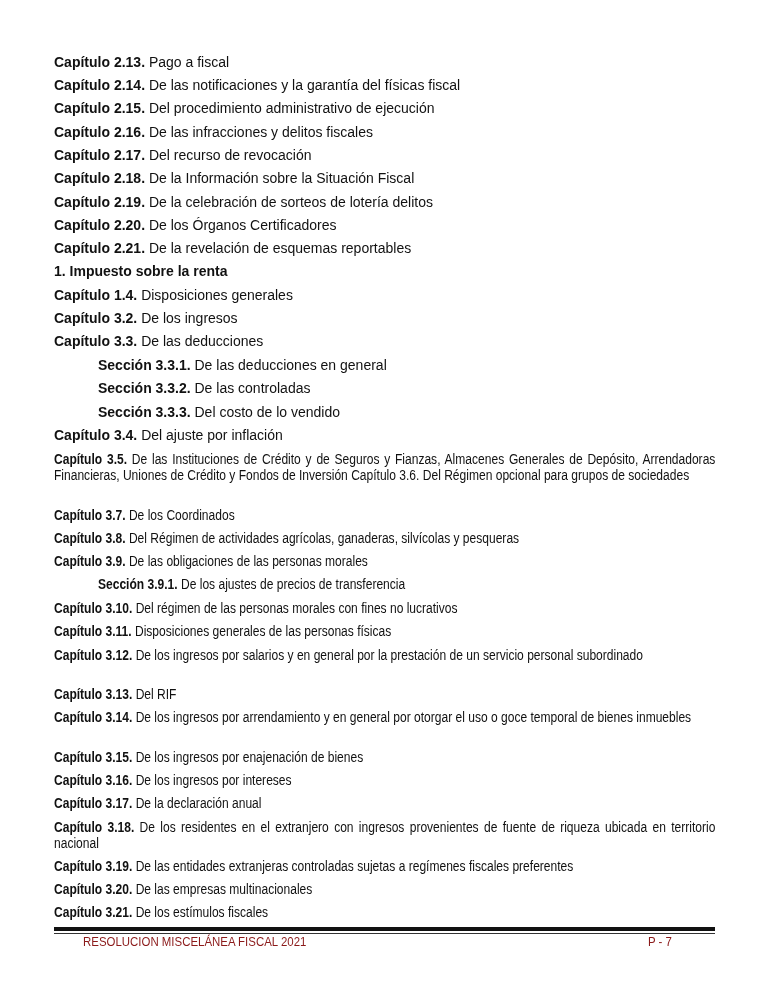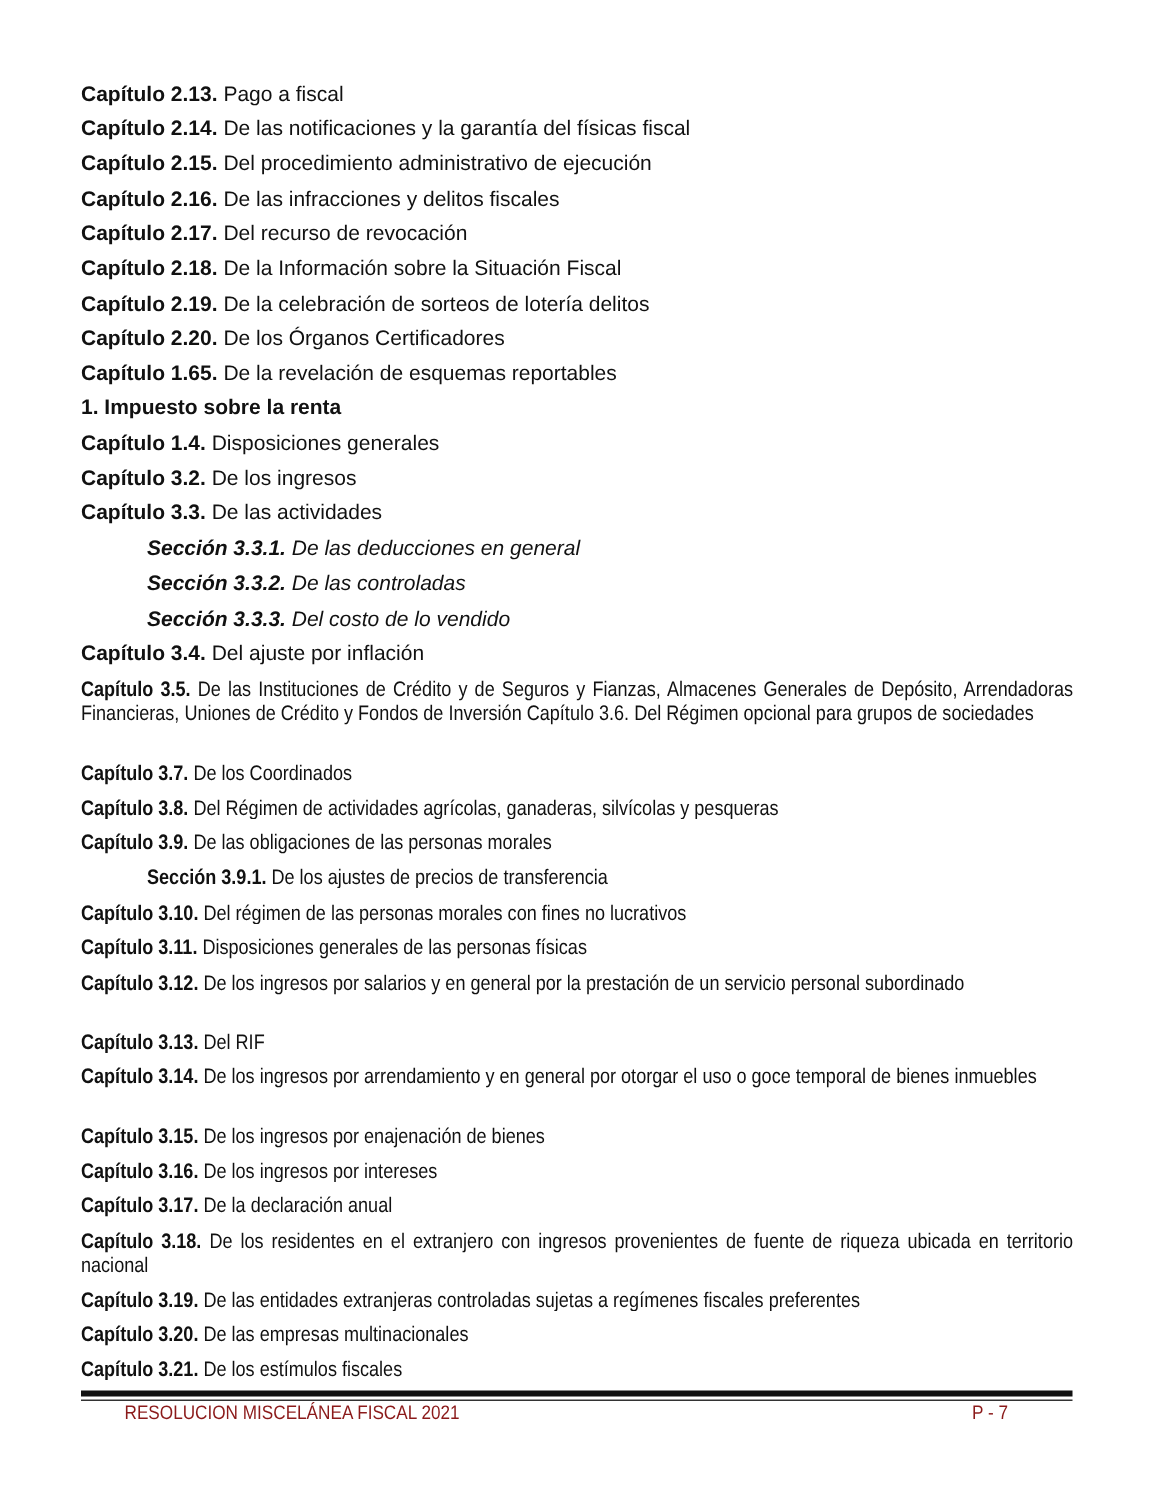--- a/index.html
+++ b/index.html
@@ -1,20 +1,20 @@
 <!DOCTYPE html>
 <html><head>
 <meta charset="utf-8">
 <style>
   html, body { margin: 0; padding: 0; background: #ffffff; }
   body { width: 768px; height: 994px; position: relative; overflow: hidden; color: #111; }
   .page { position: absolute; left: 54px; top: 0; width: 661px; }
   .entry { position: absolute; left: 0; width: 661px; font-family: "Liberation Sans", sans-serif; font-size: 14px; line-height: 16px; white-space: nowrap; }
   .entry b { font-weight: bold; }
-  .entry.indent { left: 44px; font-style: italic; }
+  .entry.indent { left: 44px; }
   .entry.wrap { white-space: normal; text-align: justify; }
   .cond-scale { transform: scaleX(0.86); transform-origin: left top; width: 768px; }
   .cond-scale.wrap { width: 769px; }
   .rule-thick { position: absolute; left: 54px; top: 927px; width: 661px; height: 4px; background: #111; }
   .rule-thin { position: absolute; left: 54px; top: 933px; width: 661px; height: 1px; background: #333; }
   .footer-left, .footer-right { position: absolute; top: 934px; font-family: "Liberation Sans", sans-serif; font-size: 13px; color: #8b1a1a; transform: scaleX(0.88); transform-origin: left top; white-space: nowrap; }
   .footer-left { left: 83px; }
   .footer-right { left: 648px; }
 </style>
 </head>
@@ -22,25 +22,25 @@
 
 <div class="page">
   <div class="entry" style="top:54px"><b>Capítulo 2.13.</b> <span>Pago a fiscal</span></div>
   <div class="entry" style="top:77px"><b>Capítulo 2.14.</b> <span>De las notificaciones y la garantía del físicas fiscal</span></div>
   <div class="entry" style="top:100px"><b>Capítulo 2.15.</b> <span>Del procedimiento administrativo de ejecución</span></div>
   <div class="entry" style="top:124px"><b>Capítulo 2.16.</b> <span>De las infracciones y delitos fiscales</span></div>
   <div class="entry" style="top:147px"><b>Capítulo 2.17.</b> <span>Del recurso de revocación</span></div>
   <div class="entry" style="top:170px"><b>Capítulo 2.18.</b> <span>De la Información sobre la Situación Fiscal</span></div>
   <div class="entry" style="top:194px"><b>Capítulo 2.19.</b> <span>De la celebración de sorteos de lotería delitos</span></div>
   <div class="entry" style="top:217px"><b>Capítulo 2.20.</b> <span>De los Órganos Certificadores</span></div>
-  <div class="entry" style="top:240px"><b>Capítulo 1.65.</b> <span>De la revelación de esquemas reportables</span></div>
+  <div class="entry" style="top:240px"><b>Capítulo 2.21.</b> <span>De la revelación de esquemas reportables</span></div>
   <div class="entry" style="top:263px"><b>1. Impuesto sobre la renta</b></div>
   <div class="entry" style="top:287px"><b>Capítulo 1.4.</b> <span>Disposiciones generales</span></div>
   <div class="entry" style="top:310px"><b>Capítulo 3.2.</b> <span>De los ingresos</span></div>
-  <div class="entry" style="top:333px"><b>Capítulo 3.3.</b> <span>De las actividades</span></div>
+  <div class="entry" style="top:333px"><b>Capítulo 3.3.</b> <span>De las deducciones</span></div>
   <div class="entry indent" style="top:357px"><b>Sección 3.3.1.</b> <span>De las deducciones en general</span></div>
   <div class="entry indent" style="top:380px"><b>Sección 3.3.2.</b> <span>De las controladas</span></div>
   <div class="entry indent" style="top:404px"><b>Sección 3.3.3.</b> <span>Del costo de lo vendido</span></div>
   <div class="entry" style="top:427px"><b>Capítulo 3.4.</b> <span>Del ajuste por inflación</span></div>
 
   <div class="entry wrap cond-scale" style="top:451px"><b>Capítulo 3.5.</b> <span>De las Instituciones de Crédito y de Seguros y Fianzas, Almacenes Generales de Depósito, Arrendadoras Financieras, Uniones de Crédito y Fondos de Inversión Capítulo 3.6. Del Régimen opcional para grupos de sociedades</span></div>
   <div class="entry cond-scale" style="top:507px"><b>Capítulo 3.7.</b> <span>De los Coordinados</span></div>
   <div class="entry cond-scale" style="top:530px"><b>Capítulo 3.8.</b> <span>Del Régimen de actividades agrícolas, ganaderas, silvícolas y pesqueras</span></div>
   <div class="entry cond-scale" style="top:553px"><b>Capítulo 3.9.</b> <span>De las obligaciones de las personas morales</span></div>
   <div class="entry cond-scale" style="top:576px; left:44px"><b>Sección 3.9.1.</b> <span>De los ajustes de precios de transferencia</span></div>

